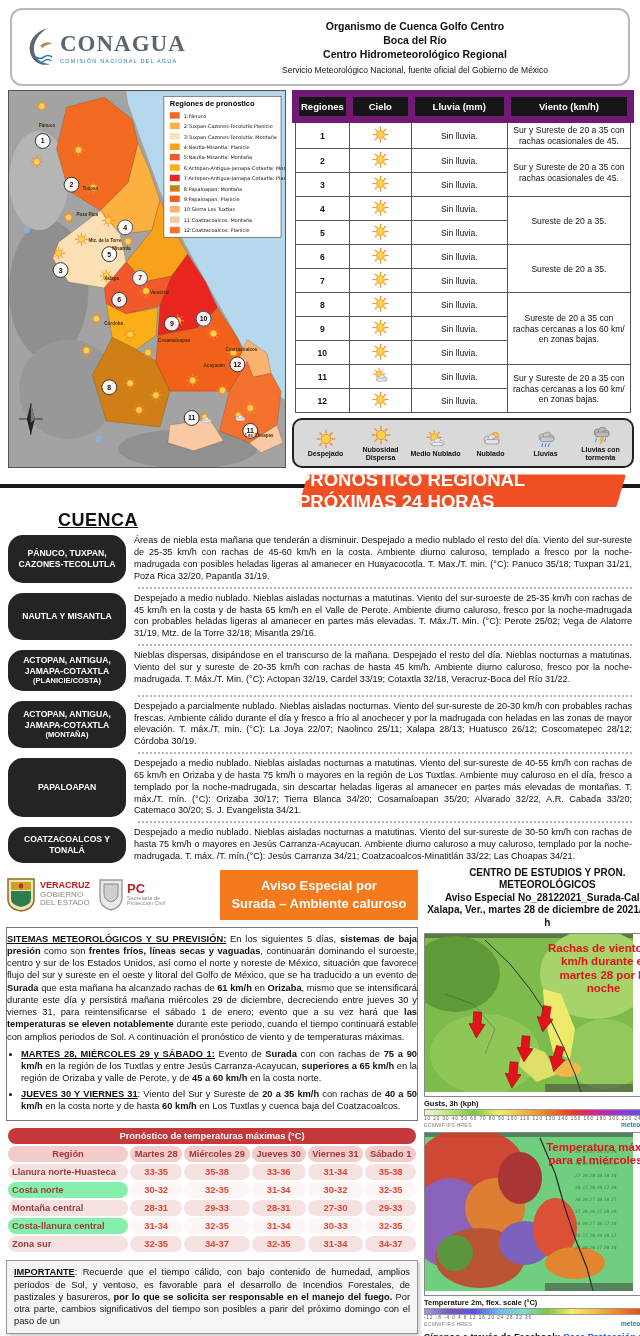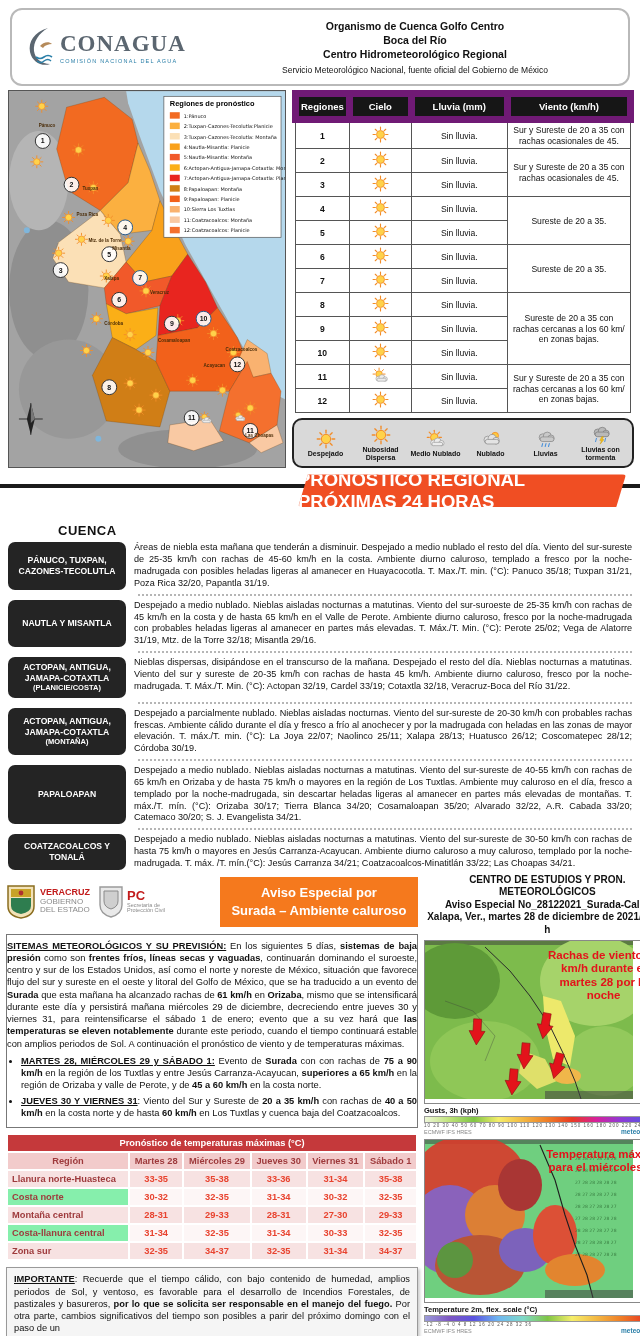--- a/index.html
+++ b/index.html
@@ -29,26 +29,26 @@
   .sky-ico { width:17px; height:17px; }
   .icon-legend { border:2px solid #222; border-radius:10px; background:#d9d9d9; display:flex; align-items:center; justify-content:space-around; padding:3px 4px; height:50px; margin-top:5px; }
   .ileg-item { display:flex; flex-direction:column; align-items:center; width:55px; }
   .ileg-item svg { width:20px; height:20px; }
   .ileg-item span { font-size:7px; font-weight:bold; text-align:center; line-height:1.1; margin-top:1px; }
 
   
   .banner-row { position:relative; height:34px; margin-top:6px; }
   .banner-line { position:absolute; top:10px; left:0; right:0; height:4px; background:#1a1a1a; }
   .banner { position:absolute; left:298px; top:0; width:328px; height:33px; background:#f04e23; color:#fff; font-weight:bold; font-size:18.5px; display:flex; align-items:center; justify-content:center; border-radius:4px 4px 10px 4px; clip-path:polygon(3% 0,100% 0,97% 100%,0 100%); }
-  .cuenca { font-size:13px; font-weight:bold; margin:15px 0 2px 58px; letter-spacing:.5px; }
+  .cuenca { font-size:18px; font-weight:bold; margin:2px 0 2px 58px; letter-spacing:.5px;text-decoration:underline; }
 
   
   .sections { margin:0 8px; }
   .fsec { display:flex; gap:8px; margin:4px 0; }
-  .flabel { width:118px; flex:none; background:#242424; color:#fff; border-radius:7px; display:flex; flex-direction:column; align-items:center; justify-content:center; text-align:center; font-weight:bold; font-size:8.6px; padding:5px 6px; line-height:1.25; }
+  .flabel { width:118px; flex:none; background:#242424; color:#fff; border-radius:15px; display:flex; flex-direction:column; align-items:center; justify-content:center; text-align:center; font-weight:bold; font-size:8.6px; padding:5px 6px; line-height:1.25; }
   .flabel .sub { font-size:7.5px; }
   .ftext { flex:1; font-size:9.1px; line-height:1.3; text-align:justify; }
   hr.dotsep { border:none; border-top:2px dotted #b5b5b5; margin:2px 0 2px 130px; }
 
   
   .bottom { display:flex; margin:4px 6px 0 6px; gap:6px; }
   .bleft { width:412px; flex:none; }
   .bright { flex:1; }
 
   .logos-row { display:flex; align-items:center; gap:8px; height:56px; margin-bottom:4px; }
@@ -62,21 +62,21 @@
   .pc2 { color:#8a8a8a; font-size:5.5px; }
   .aviso-box { margin-left:auto; width:198px; height:50px; background:#f5791d; color:#fff; font-weight:bold; text-align:center; display:flex; flex-direction:column; justify-content:center; gap:3px; }
   .aviso-box .a1 { font-size:13px; } .aviso-box .a2 { font-size:13px; }
 
   .sistemas-box { border:1.5px solid #777; padding:5px 0; font-size:9.3px; line-height:1.32; text-align:justify; }
   .sistemas-box .lead { text-decoration:underline; font-weight:bold; }
   .sbullets { margin-top:5px; padding-left:14px; }
   .sbullets li { margin-bottom:3px; text-align:justify; }
 
   table.temp { border-collapse:separate; border-spacing:2px; width:100%; margin-top:5px; background:#fff; }
-  table.temp td { font-size:9.3px; padding:3px 4px; text-align:center; }
+  table.temp td { font-size:9.3px; padding:3px 4px; text-align:center;border-radius:8px; }
   .tt-title { background:#c5393b; color:#fff; font-weight:bold; }
   .tt-head { background:#f2cbcb; color:#9e3a3c; font-weight:bold; }
   .tt-reg { background:#f7e2e2; color:#9e3a3c; font-weight:bold; text-align:left !important; width:120px; }
   .tt-val { color:#e8432f; font-weight:bold; }
   tr.alt .tt-reg { background:#86efac; }
   tr.t-odd td.tt-val { background:#f7e2e2; }
   tr.t-even td.tt-val { background:#fdf6f6; }
 
   .imp-box { border:1px solid #999; background:#f5f5f5; box-shadow:2px 2px 3px #ccc; padding:5px 7px; font-size:9.3px; line-height:1.32; text-align:justify; margin-top:6px; }
 

